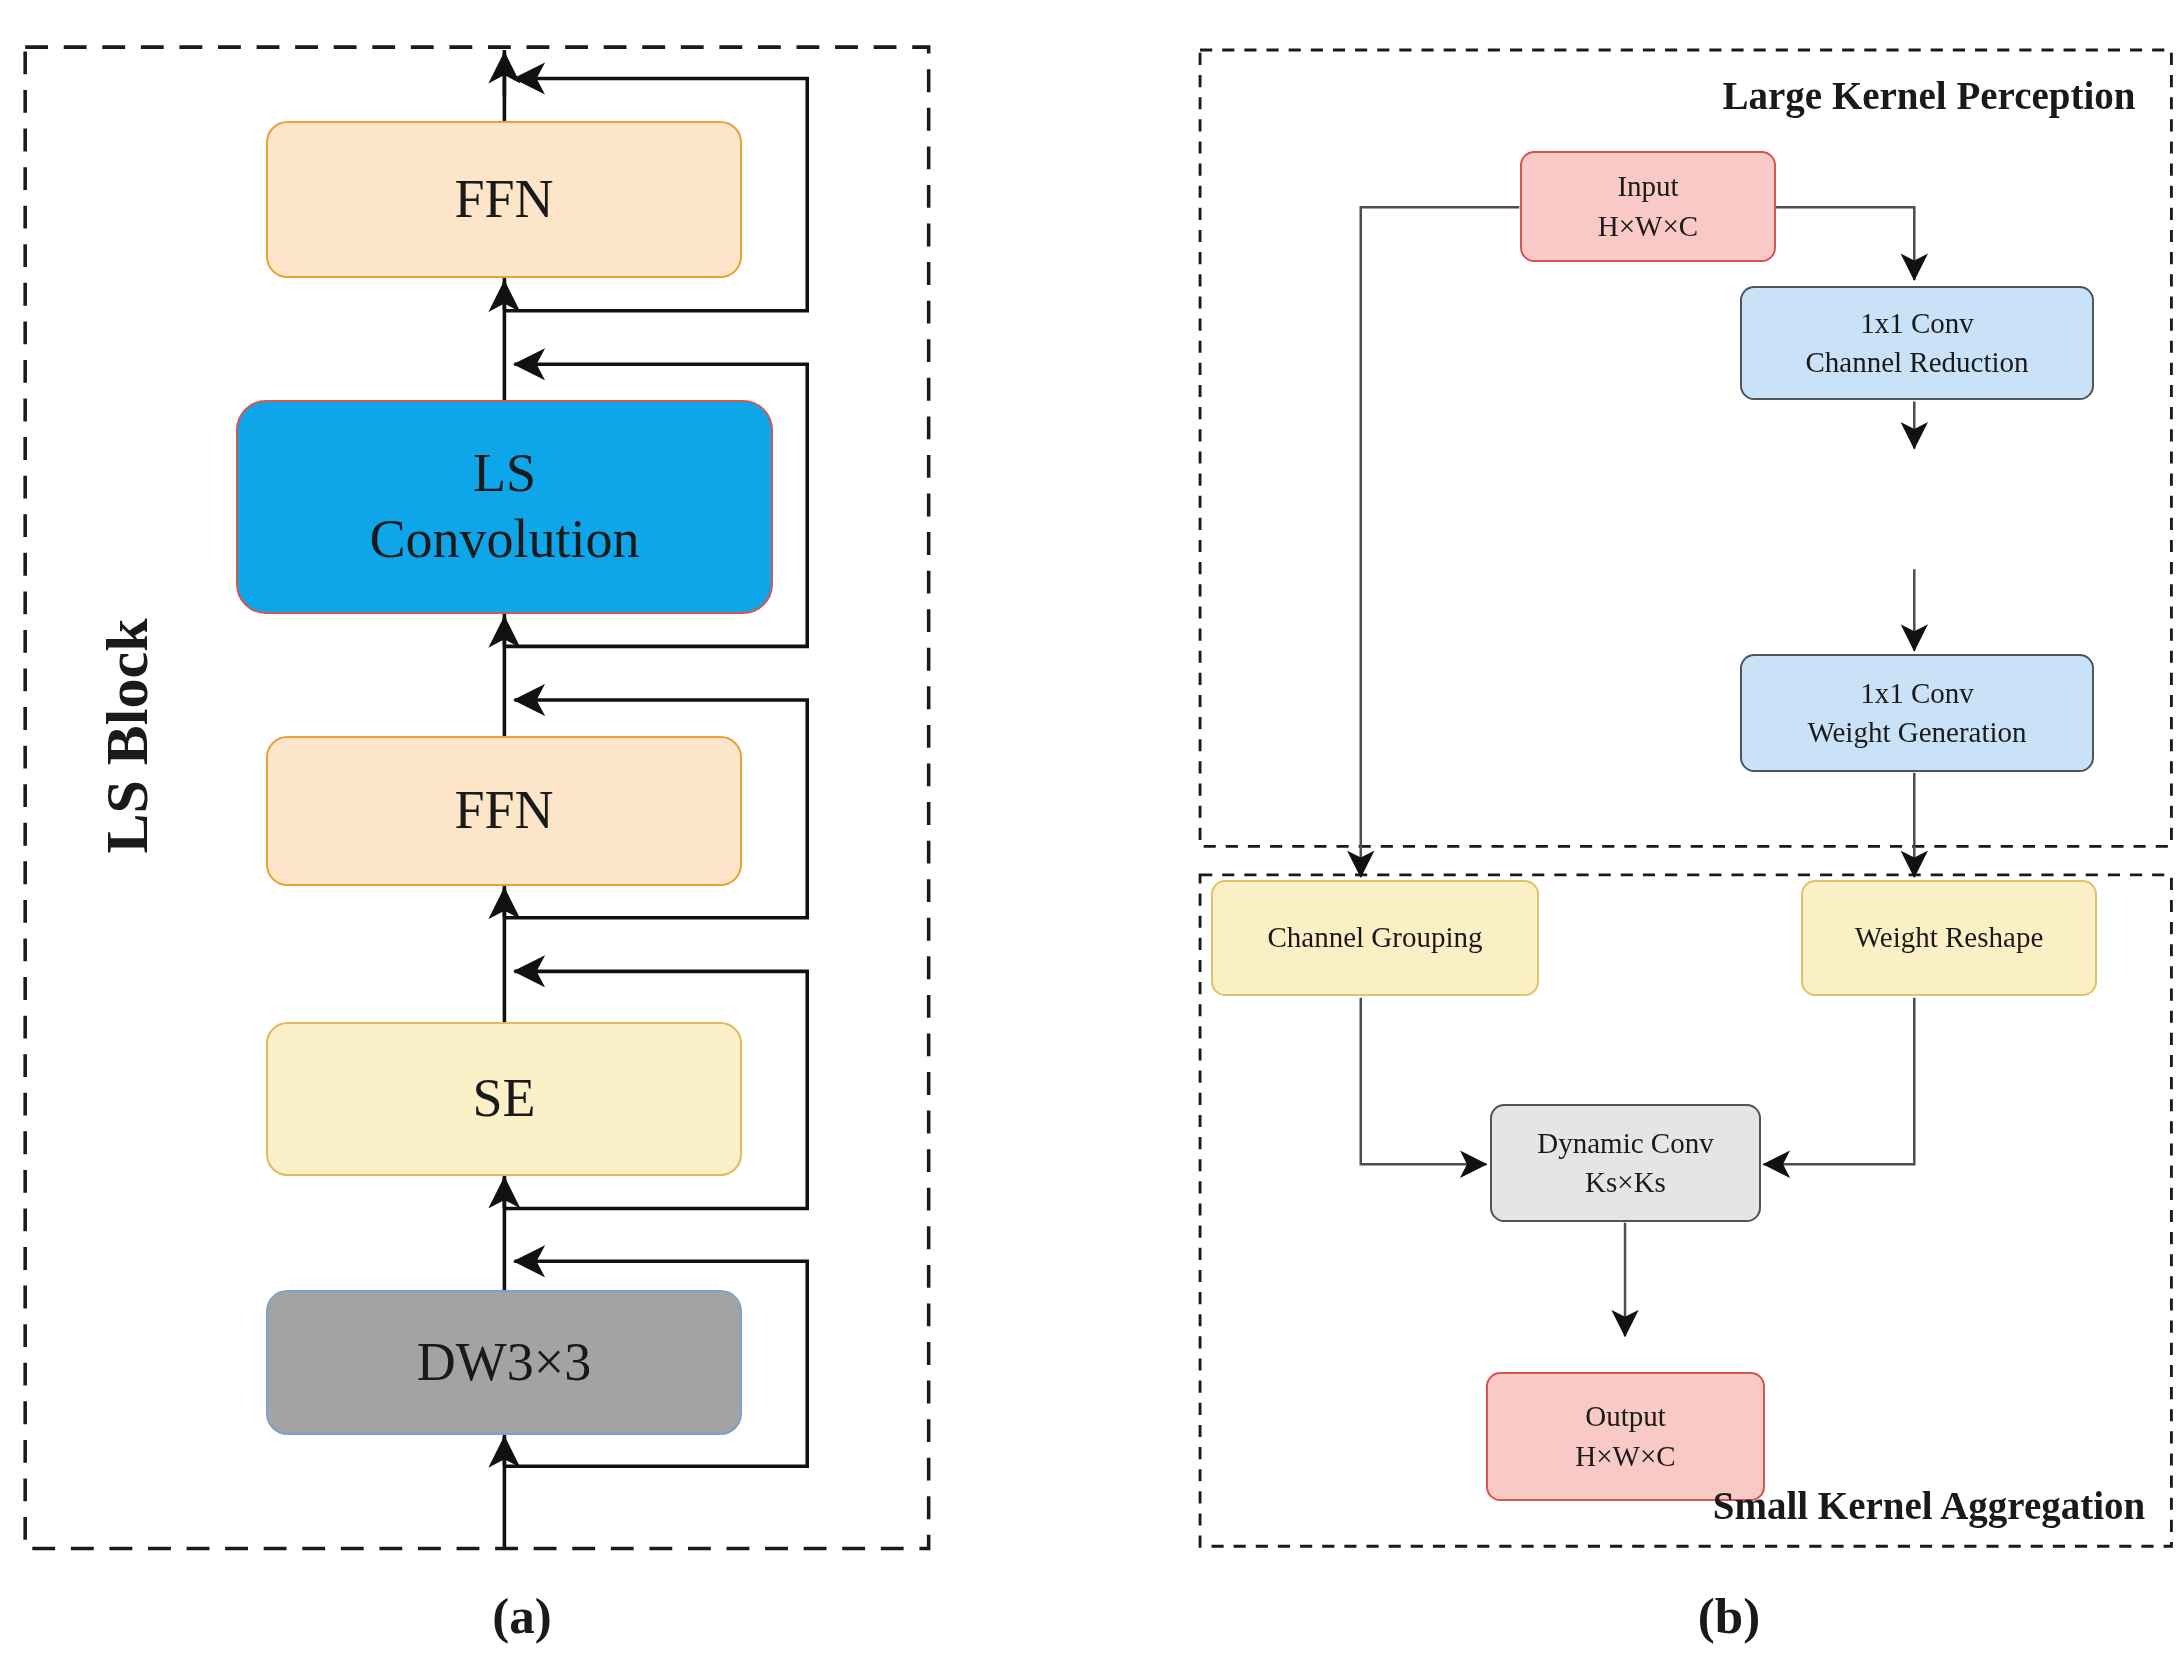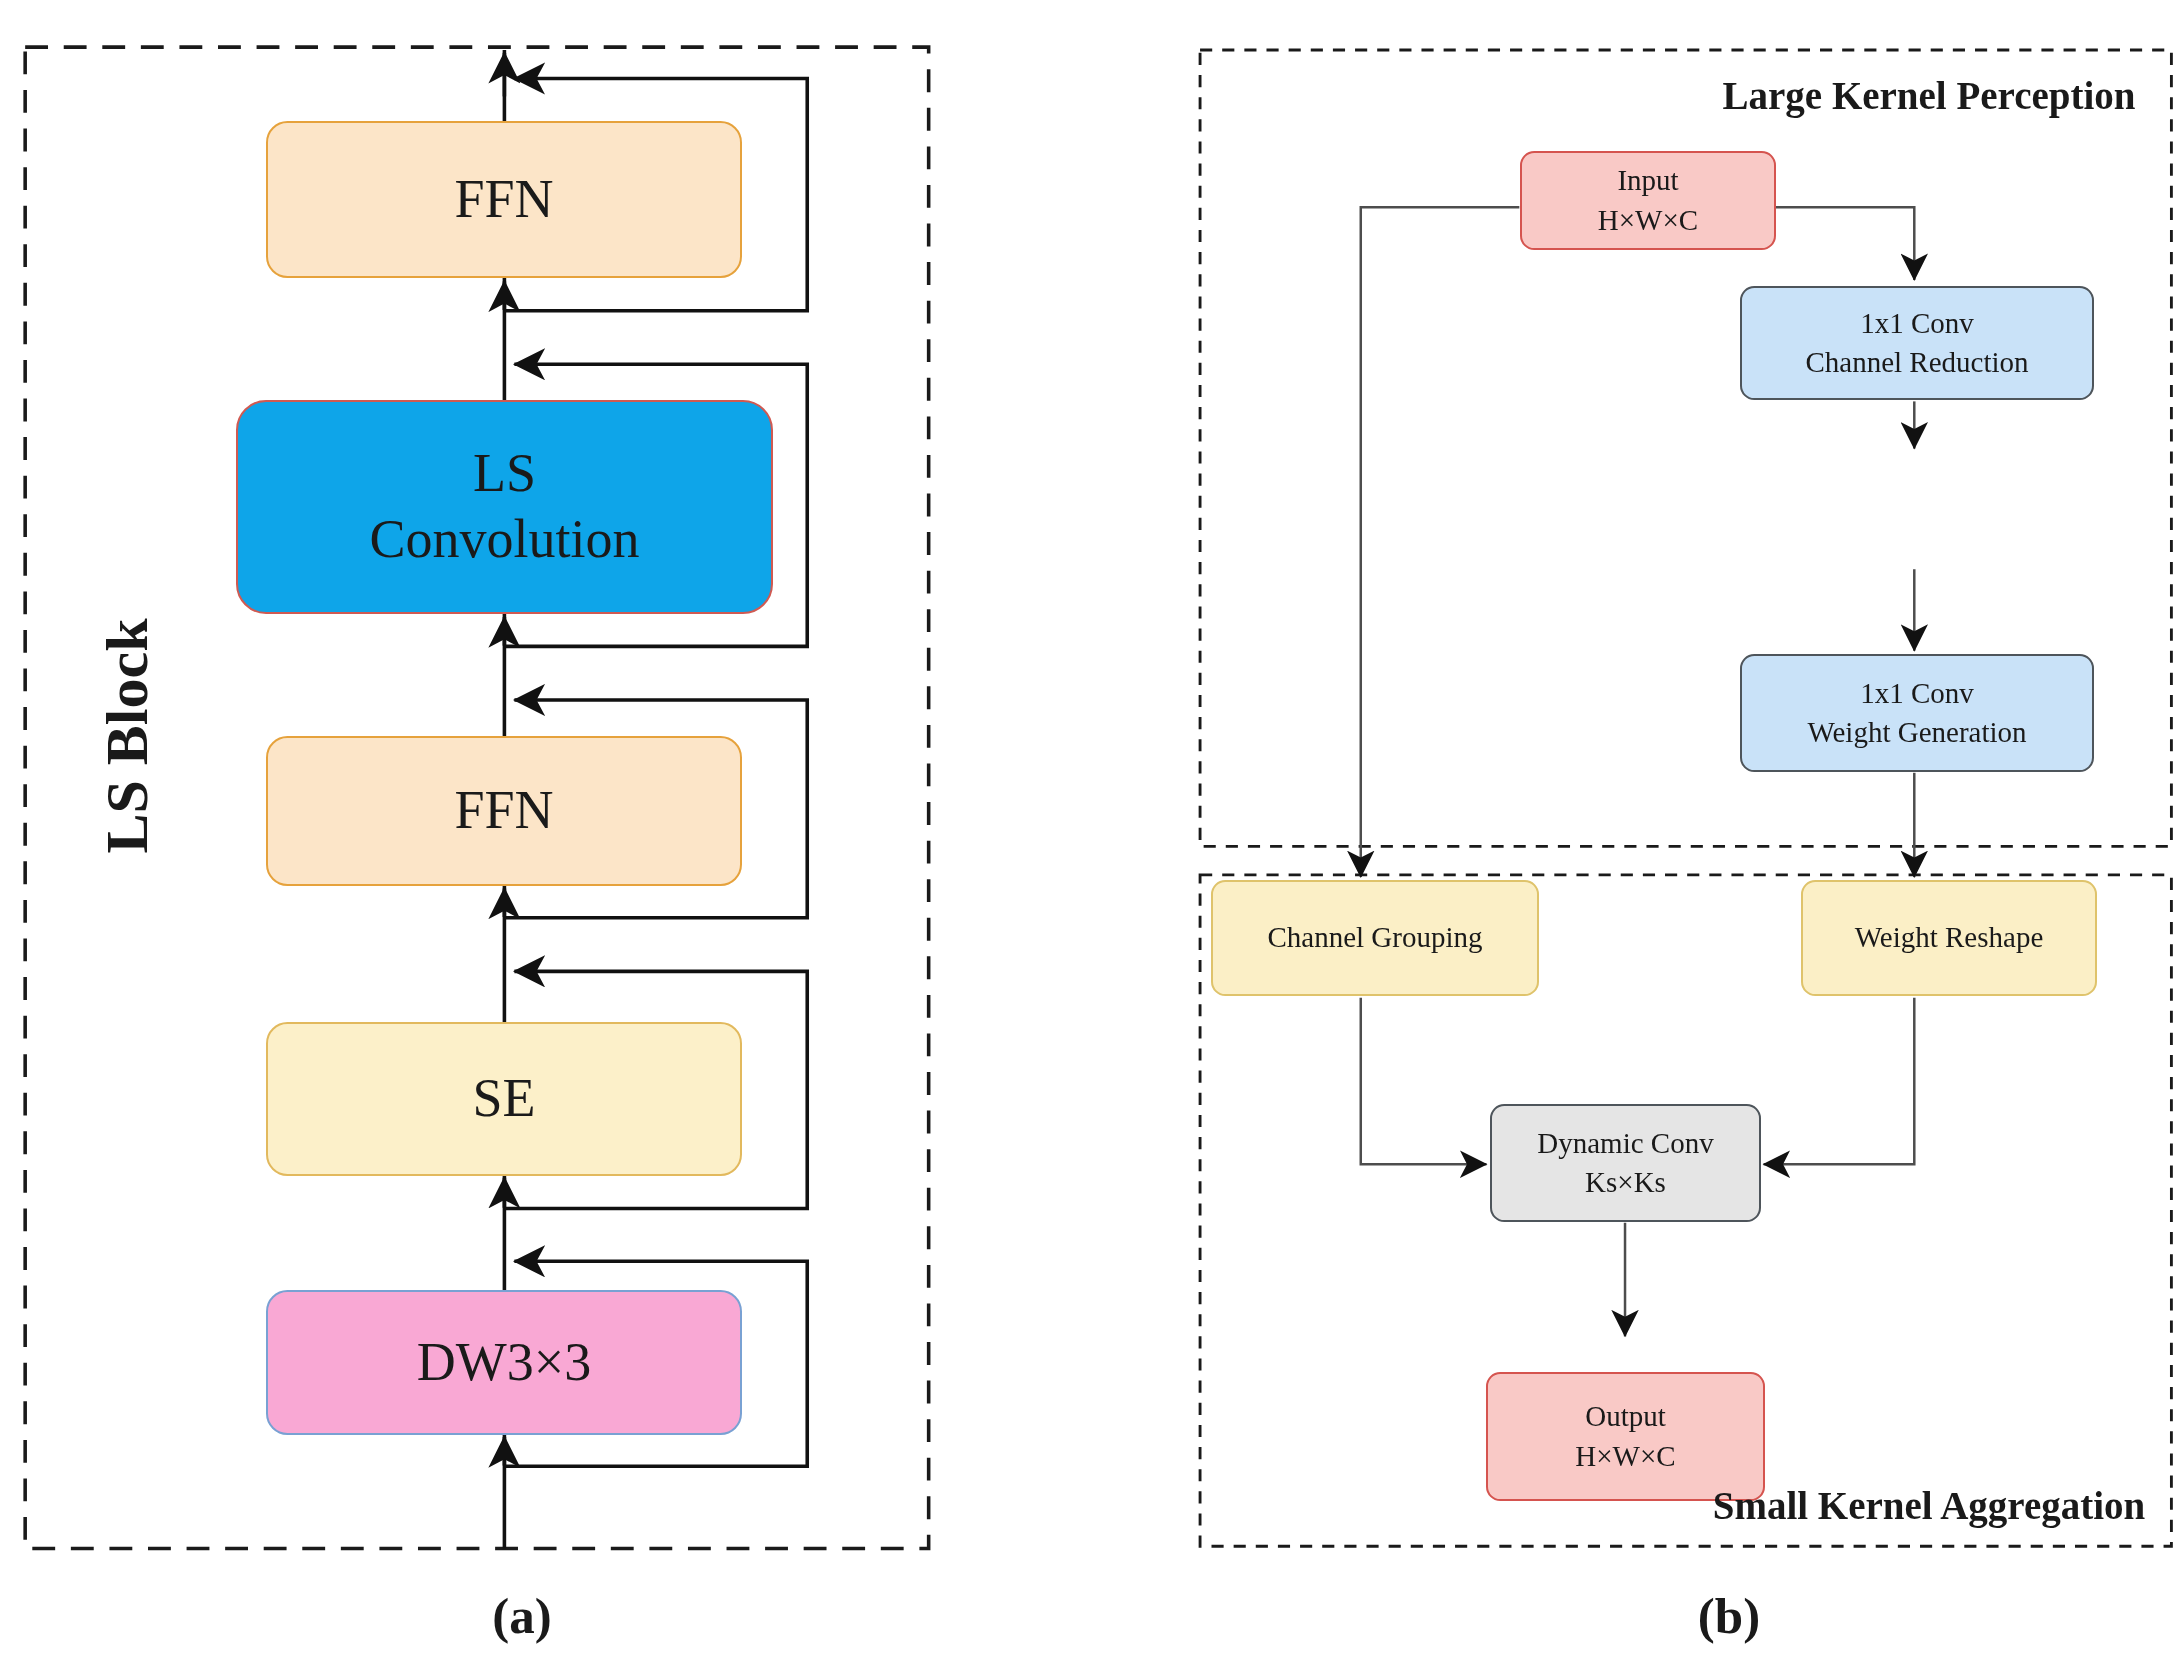--- a/index.html
+++ b/index.html
@@ -83,29 +83,29 @@
   </div>
 
   <div class="node a-node" style="left: 266px; top: 736px; width: 476px; height: 150px; background: rgb(252, 229, 200); border-color: rgb(230, 162, 60);">
     <span class="ln">FFN</span>
   </div>
 
   <div class="node a-node" style="left: 266px; top: 1022px; width: 476px; height: 154px; background: rgb(252, 240, 201); border-color: rgb(226, 185, 93);">
     <span class="ln">SE</span>
   </div>
 
-  <div class="node a-node" style="left: 266px; top: 1290px; width: 476px; height: 145px; background: #f9a8d4; border-color: rgb(121, 161, 211);">
+  <div class="node a-node" style="left: 266px; top: 1290px; width: 476px; height: 145px; background: #a3a3a3; border-color: rgb(121, 161, 211);">
     <span class="ln">DW3×3</span>
   </div>
 
   <div class="caption" style="left:522px;top:1616px;">(a)</div>
 
   <div class="group-title" style="left:1929px;top:95px;">Large Kernel Perception</div>
 
-  <div class="node b-node" style="left: 1520px; top: 151px; width: 256px; height: 99px; background: rgb(249, 201, 198); border-color: rgb(213, 84, 79);">
+  <div class="node b-node" style="left: 1520px; top: 151px; width: 256px; height: 111px; background: rgb(249, 201, 198); border-color: rgb(213, 84, 79);">
     <span class="ln">Input</span>
     <span class="ln">H×W×C</span>
   </div>
 
   <div class="node b-node" style="left: 1740px; top: 286px; width: 354px; height: 114px; background: rgb(201, 226, 248); border-color: rgb(78, 85, 91);">
     <span class="ln">1x1 Conv</span>
     <span class="ln">Channel Reduction</span>
   </div>
 
 

